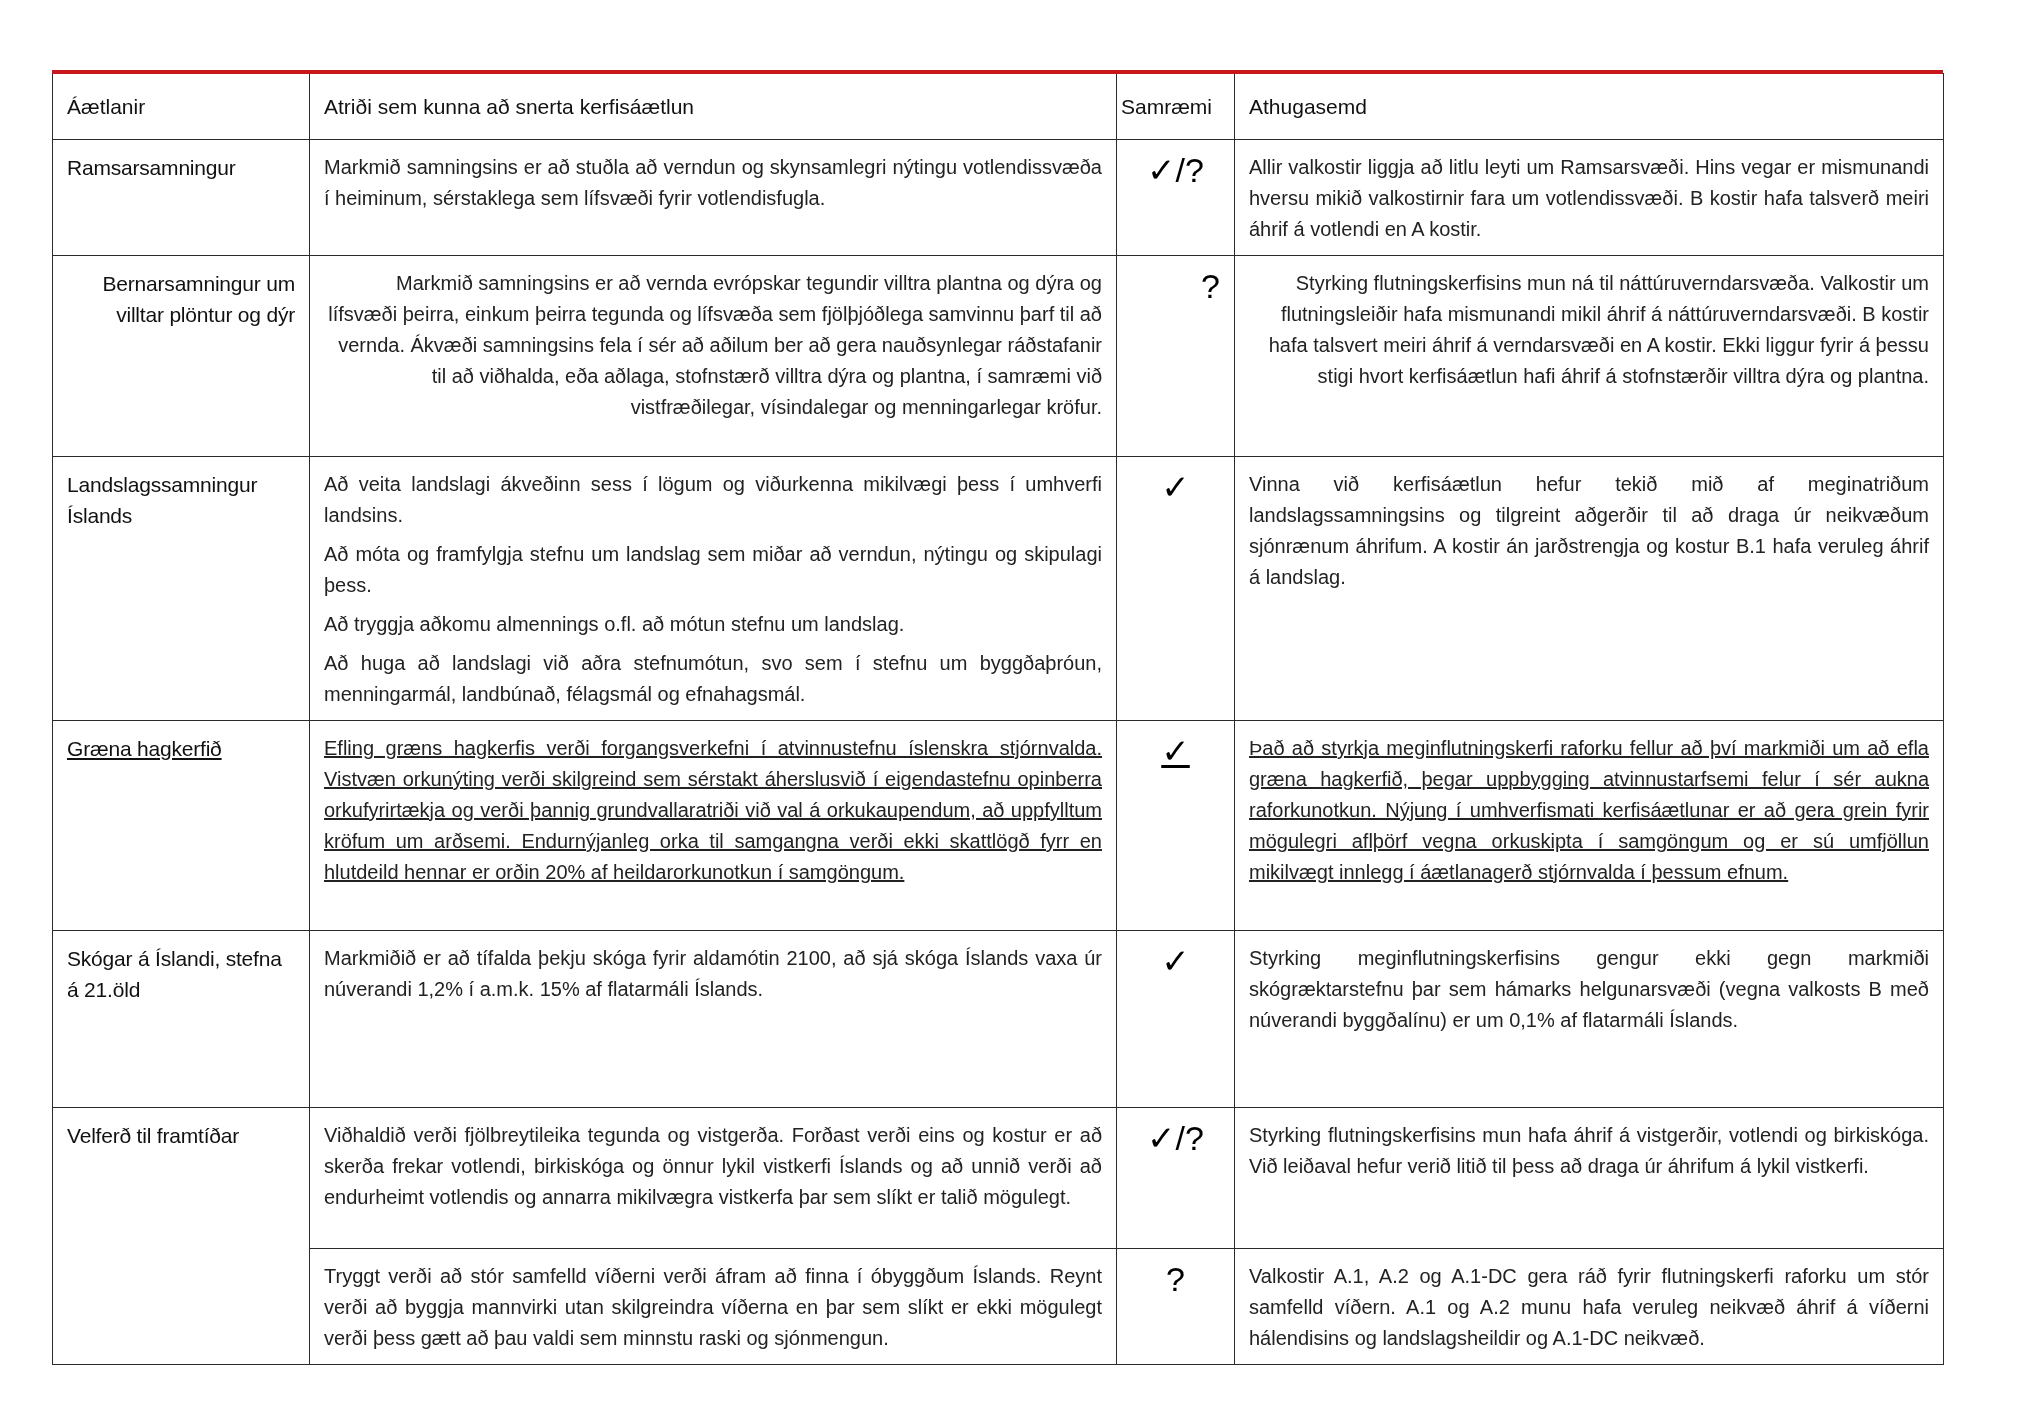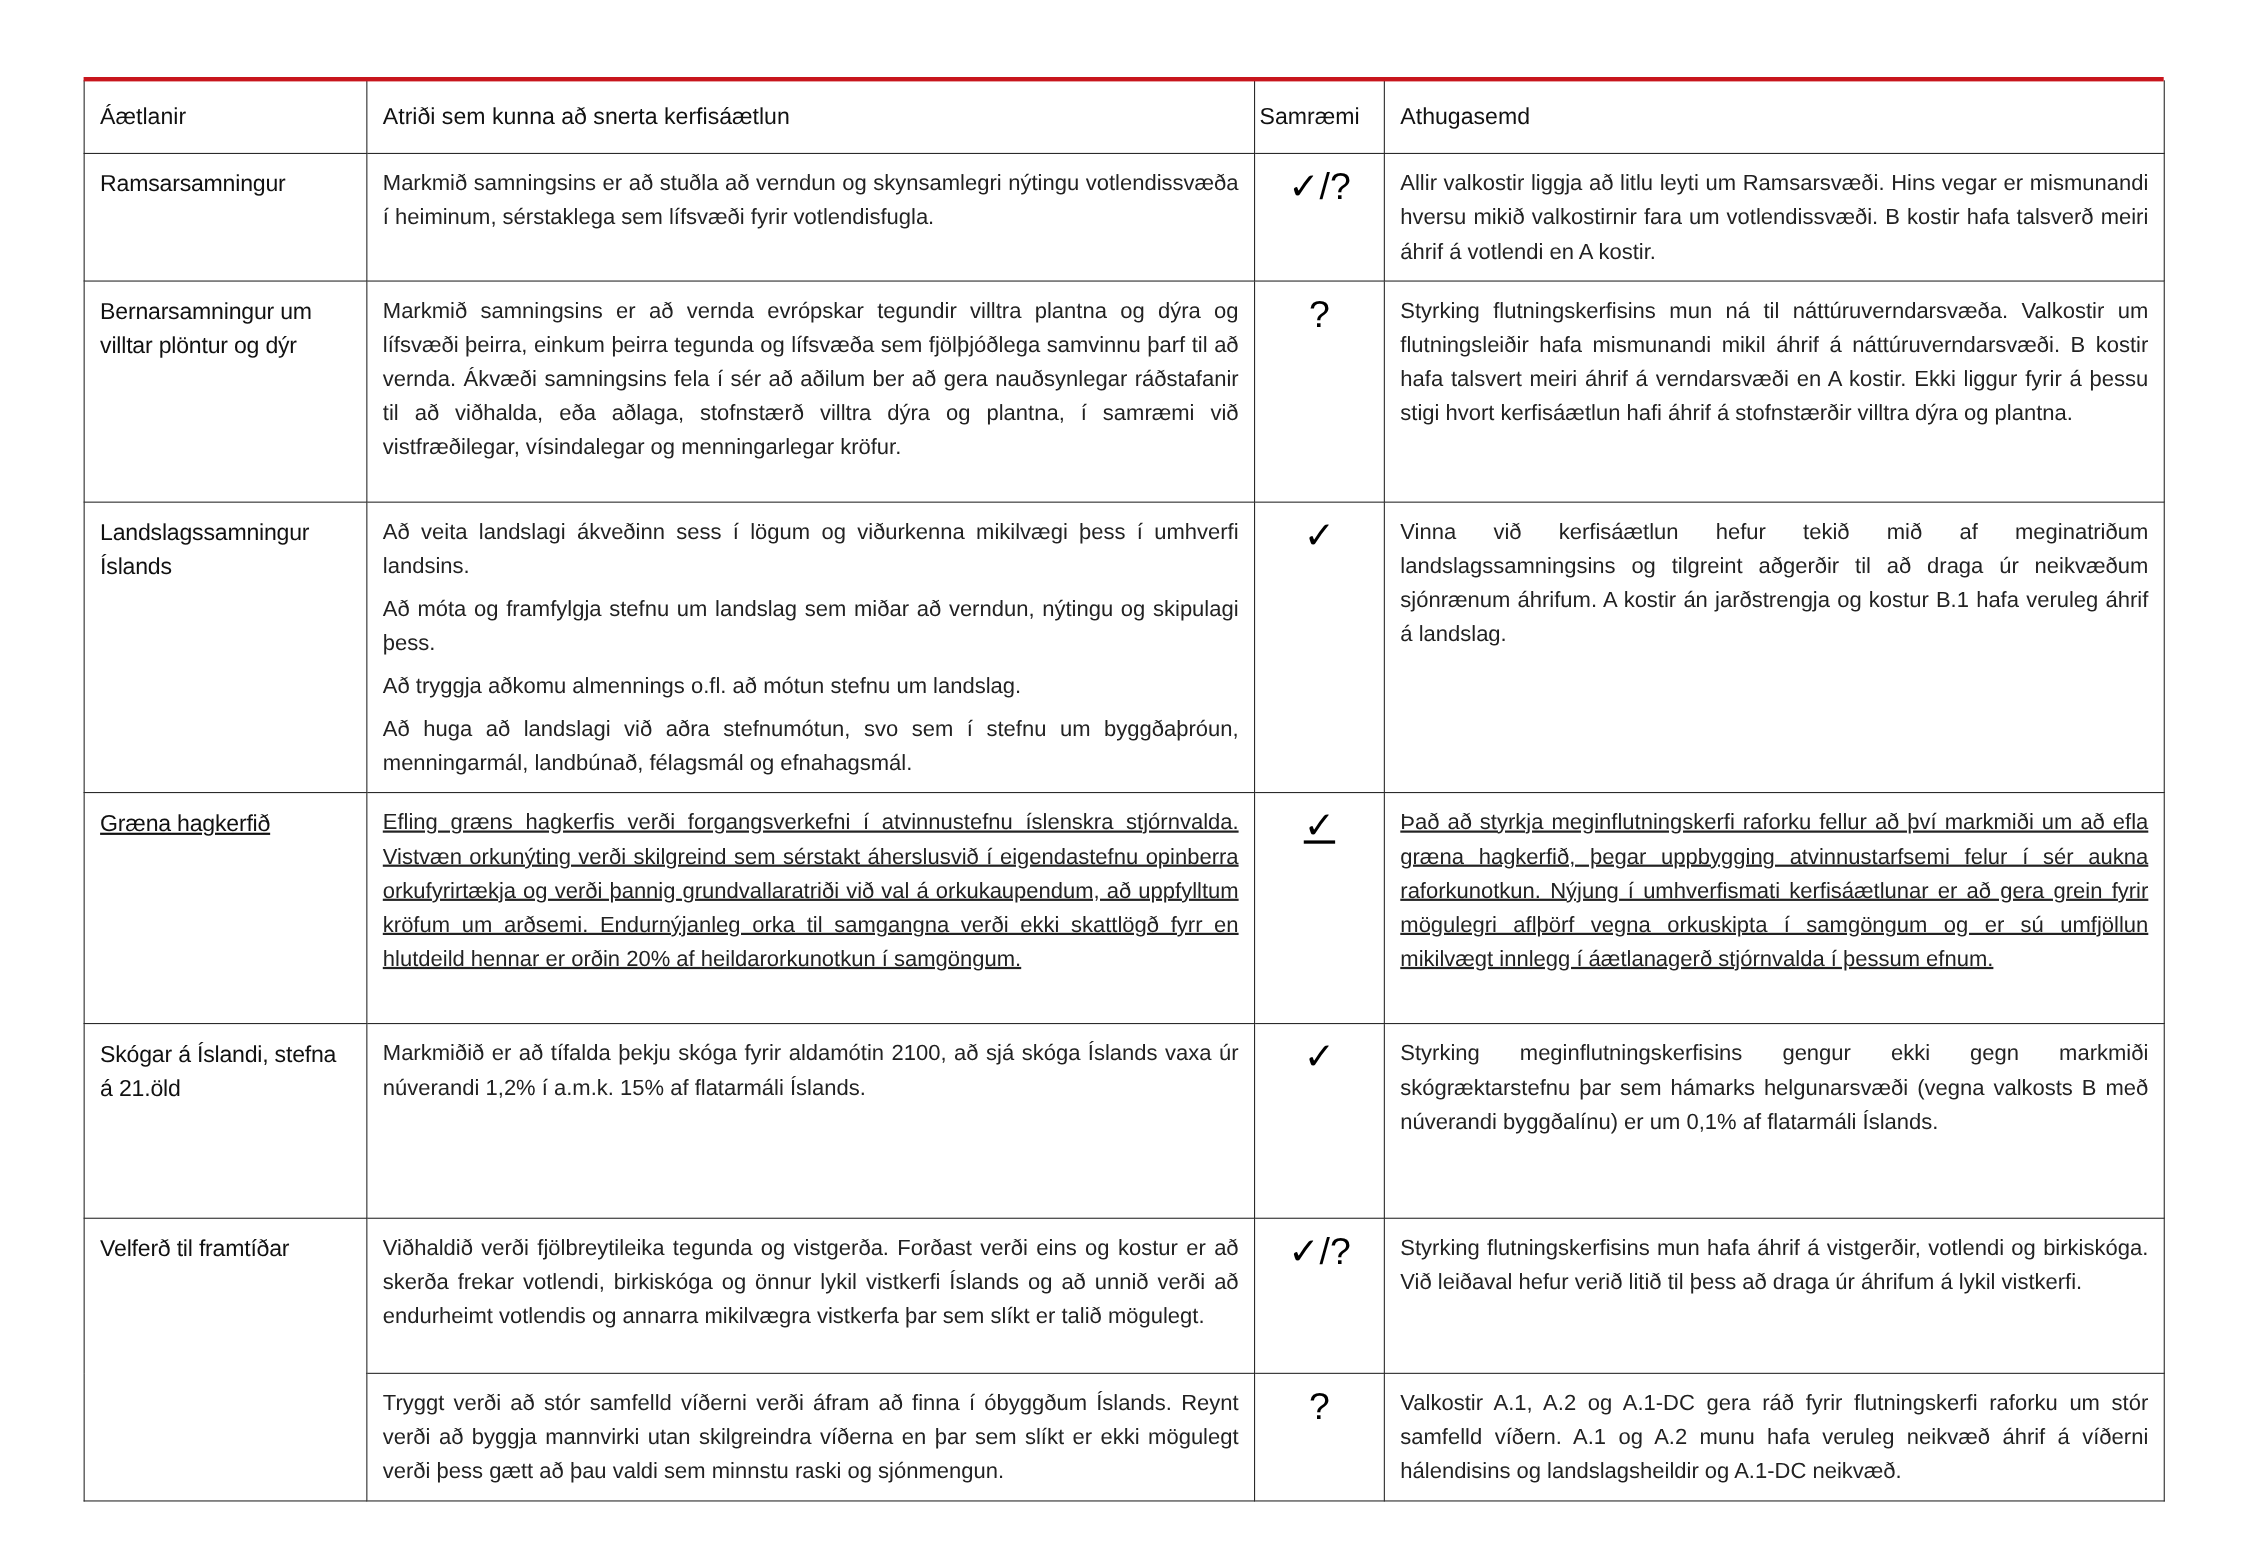--- a/index.html
+++ b/index.html
@@ -1,32 +1,32 @@
 <!DOCTYPE html>
 <html><head>
 <meta charset="utf-8">
 <style>
   html, body { margin: 0; padding: 0; background: #ffffff; }
   body { width: 2039px; height: 1410px; position: relative; overflow: hidden;
          font-family: "Liberation Sans", "DejaVu Sans", sans-serif; color: #111; }
-  .page { position: absolute; left: 76px; top: 73px; width: 1891px; }
+  .page { position: absolute; left: 52px; top: 73px; width: 1891px; }
   .redline { position: absolute; left: 0; top: -3px; width: 1891px; height: 4px; background: #c8161d; }
   table { border-collapse: collapse; width: 1891px; table-layout: fixed; }
   col.c1 { width: 257px; } col.c2 { width: 807px; } col.c3 { width: 118px; } col.c4 { width: 709px; }
   td { border: 1.6px solid #2b2b2b; vertical-align: top; padding: 12px 14px 10px 14px;
        font-size: 20px; line-height: 31px; }
   tr.head td { height: 46px; vertical-align: middle; padding-top: 10px; padding-bottom: 10px;
        font-size: 21px; border-top: none; }
   td.name { font-size: 21px; letter-spacing: -0.2px; }
   td.txt, td.note { text-align: justify; color: #222; margin-left: 14px; }
   td.mark { text-align: center; font-size: 34px; line-height: 40px; padding-top: 10px; color: #000; }
   p.para { margin: 0 0 8px 0; }
   p.para:last-child { margin-bottom: 0; }
   tr.r1 td { height: 88px; }
-  tr.r2 td { height: 178px; }
+  tr.r2 td { height: 178px; text-align: right; }
   tr.r3 td { height: 201px; }
   tr.r4 td { height: 187px; text-decoration: underline; }
   tr.r5 td { height: 154px; }
   tr.r6 td { height: 118px; }
   tr.r7 td { height: 88px; }
   td.head-c3 { padding-left: 4px; padding-right: 16px; }
 </style>
 </head>
 <body>
 

